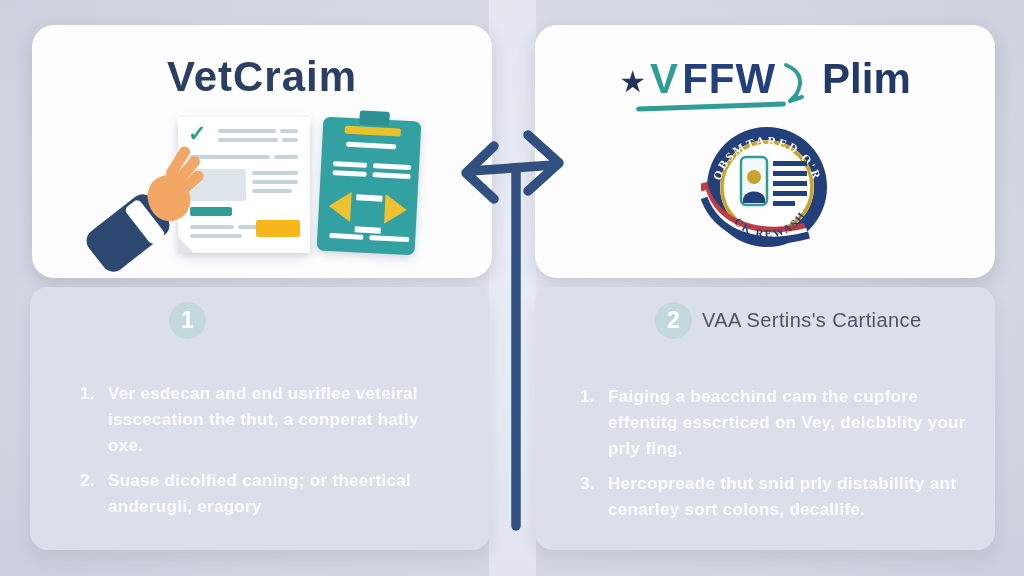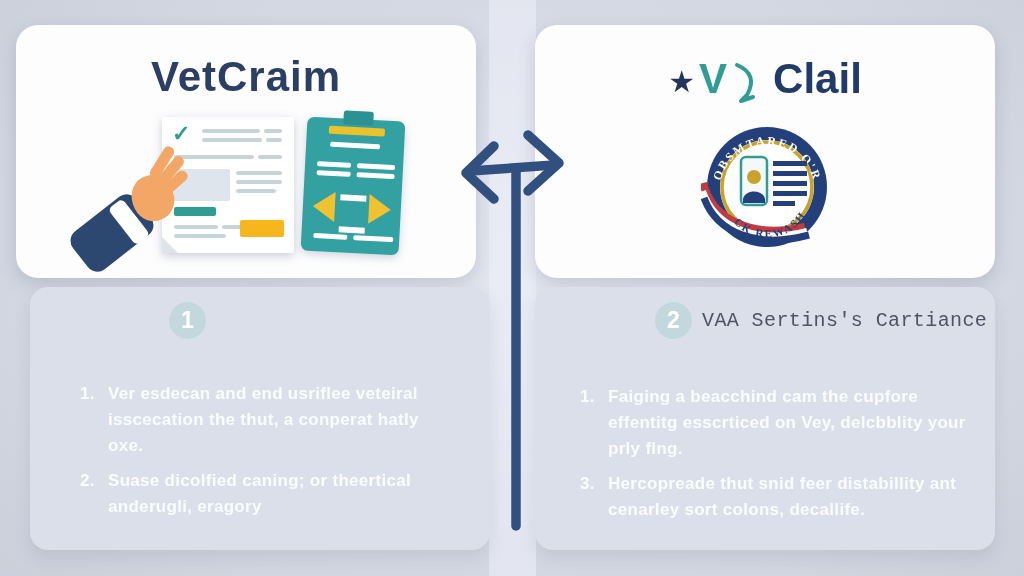--- a/index.html
+++ b/index.html
@@ -5,21 +5,21 @@
   html,body{margin:0;padding:0;background:#b9bec9;}
   .stage{
     position:relative;width:1024px;height:576px;overflow:hidden;
     background:radial-gradient(ellipse 900px 560px at 51% 46%, #e4e7f0 0%, #d3d7e2 55%, #c4c9d5 100%);
     font-family:"Liberation Sans", sans-serif;
   }
   .center-strip{position:absolute;left:489px;top:0;width:47px;height:576px;background:rgba(236,239,248,0.6);}
   
   .card{position:absolute;top:25px;width:460px;height:253px;background:#fdfdfe;border-radius:22px;
         box-shadow:0 6px 18px rgba(70,80,110,0.20);}
-  .card-left{left:16px;text-decoration:underline;}
+  .card-left{left:32px;text-decoration:underline;}
   .card-right{left:535px;}
   .card-title{position:absolute;top:28px;left:0;width:100%;text-align:center;margin:0;
               font-size:42px;font-weight:bold;color:#2b3e63;letter-spacing:1px;}
   
   .logo-row{position:absolute;top:30px;left:0;width:100%;display:flex;justify-content:center;align-items:center;gap:4px;}
   .logo-star{font-size:30px;color:#23335c;transform:translateY(2px);}
   .logo-v{font-size:42px;font-weight:bold;color:#2f9d94;}
   .logo-ffw{font-size:42px;font-weight:bold;color:#23407c;letter-spacing:1px;position:relative;}
   .logo-underline{position:absolute;left:-46px;bottom:-6px;width:150px;height:5px;background:#2f9d94;border-radius:3px;transform:rotate(-2deg);}
   .logo-swoosh{width:34px;height:44px;transform:translateY(4px);}
@@ -116,24 +116,25 @@
         <div class="cln" style="left:12px;top:116px;width:34px;"></div>
         <div class="cln" style="left:52px;top:116px;width:40px;"></div>
       </div>
     </div>
   </div>
 
   <div class="card card-right">
     <div class="logo-row">
       <span class="logo-star">★</span>
       <span class="logo-v">V</span>
+      <span class="logo-ffw"><span>FFW</span><span class="logo-underline"></span></span>
       <svg class="logo-swoosh" viewBox="0 0 34 44">
         <path d="M6,4 C20,10 24,20 16,34 L10,40 L22,36" fill="none" stroke="#2f9d94" stroke-width="4" stroke-linecap="round" stroke-linejoin="round"></path>
       </svg>
-      <span class="logo-suffix">Clail</span>
+      <span class="logo-suffix">Plim</span>
     </div>
     <svg class="seal" width="132" height="140" viewBox="0 0 132 140">
       <circle cx="66" cy="70" r="60" fill="#24407a"></circle>
       <circle cx="66" cy="70" r="47" fill="#ffffff"></circle>
       <circle cx="66" cy="70" r="45" fill="#ffffff" stroke="#c9a22b" stroke-width="3.5"></circle>
       <defs>
         <path id="topArc" d="M18,76 A48,48 0 1 1 114,76"></path>
         <path id="botArc" d="M26,96 A45,45 0 0 0 106,96"></path>
       </defs>
       <text fill="#ffffff" font-size="12" font-weight="bold" font-family="Liberation Serif, serif" letter-spacing="2">
@@ -180,27 +181,27 @@
       <div class="pitem">
         <span class="pnum">2.</span>
         <span class="ptext">Suase dicolfied caning; or theertical anderugli, eragory</span>
       </div>
     </div>
   </div>
 
   <div class="panel panel-right">
     <div class="sec-head">
       <span class="badge" style="left:120px;">2</span>
-      <span class="sec-title" style="left:167px;font-family:Liberation Mono, monospace;">VAA Sertins's Cartiance</span>
+      <span class="sec-title" style="left:167px;">VAA Sertins's Cartiance</span>
     </div>
     <div class="plist" style="left:45px;top:97px;width:390px;">
       <div class="pitem">
         <span class="pnum">1.</span>
         <span class="ptext">Faiging a beacchind cam the cupfore effentitg esscrticed on Vey, delcbblity your prly flng.</span>
       </div>
       <div class="pitem">
         <span class="pnum">3.</span>
-        <span class="ptext">Hercopreade thut snid feer distabillity ant cenarley sort colons, decallife.</span>
+        <span class="ptext">Hercopreade thut snid prly distabillity ant cenarley sort colons, decallife.</span>
       </div>
     </div>
   </div>
 
 </div>
 
 </body></html>

